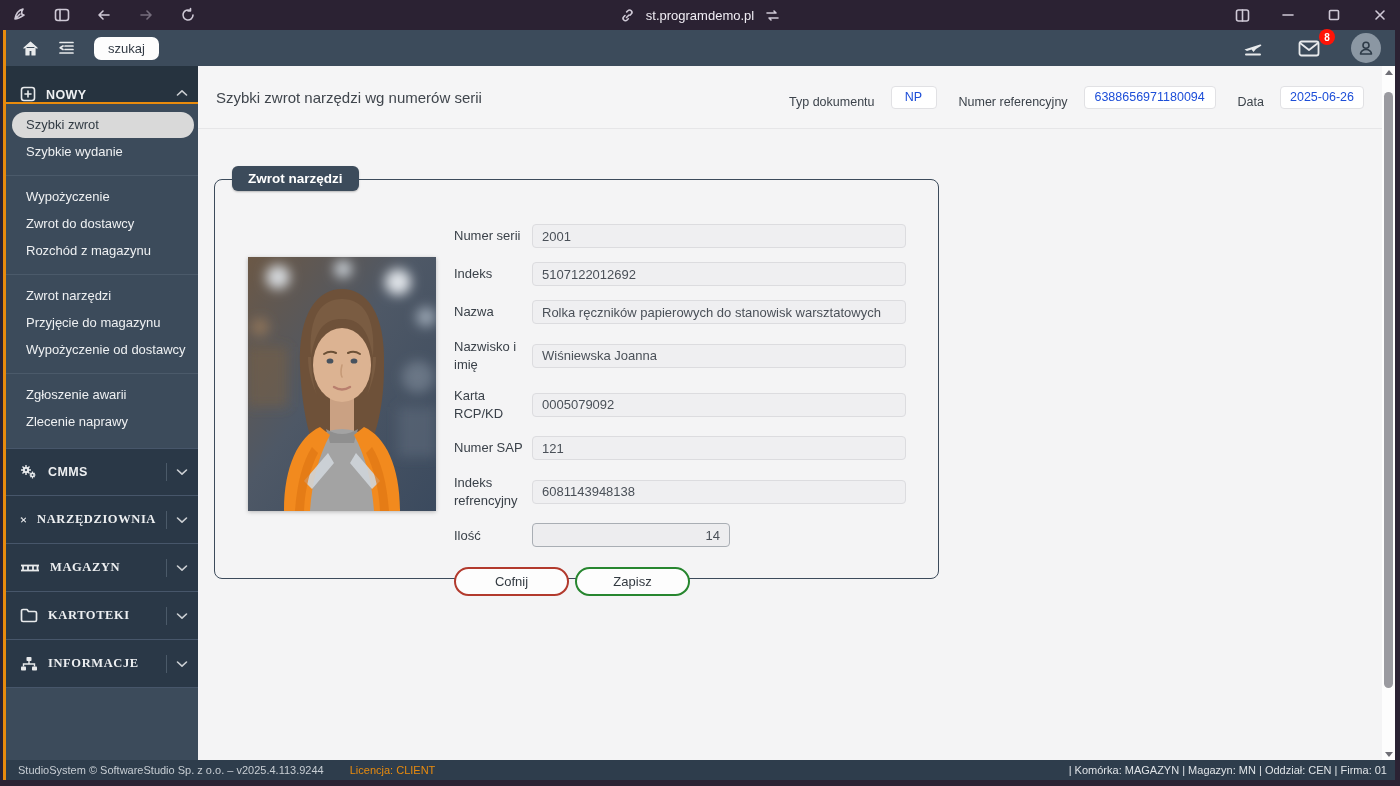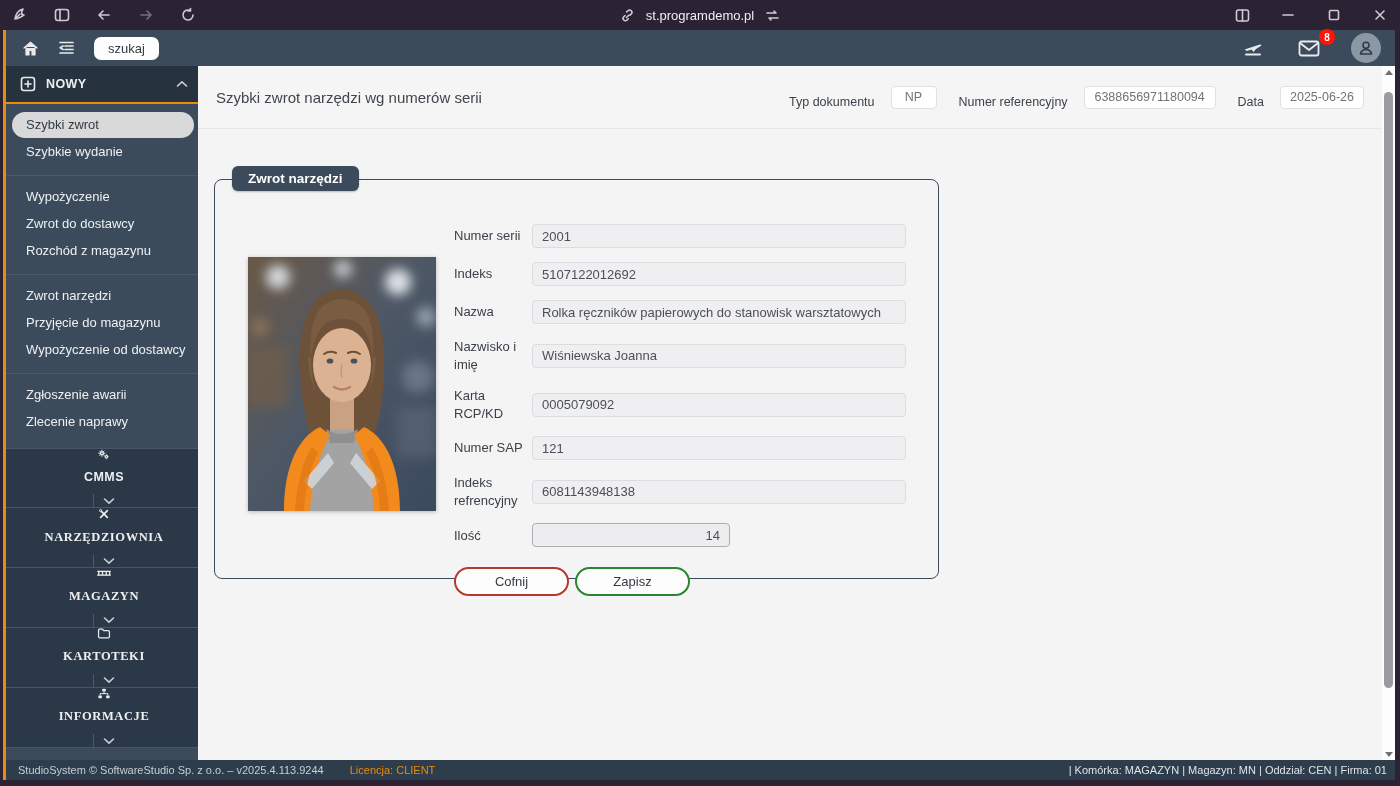--- a/index.html
+++ b/index.html
@@ -41,42 +41,42 @@
 
   
   .main-row { flex:1; display:flex; min-height:0; }
 
   
   .sidebar { width:192px; background:#3c4b5b; color:#edeff1; flex:0 0 auto;
     display:flex; flex-direction:column; font-size:13px; }
   .side-header { height:38px; display:flex; align-items:center; gap:10px;
     padding:0 10px 0 14px; background:#26333f; font-weight:bold; letter-spacing:.4px;
     cursor:pointer; border-bottom:1px solid #49586a; flex:0 0 auto; }
-  .side-header.nowy { border-bottom:2px solid #e98b0d; height:38px; }
+  .side-header.nowy { border-bottom:2px solid #e98b0d; height:38px;align-items:flex-end; }
   .side-header .sh-label { flex:1; font-size:12.5px; }
   .side-header.serif .sh-label { font-family:"Liberation Serif", serif; letter-spacing:.6px; }
-  .side-header.section { height:60px; background:#2a3847; border-bottom:1px solid #47566a;flex-direction:column; }
+  .side-header.section { height:48px; background:#2a3847; border-bottom:1px solid #47566a; }
   .sh-chev { opacity:.85; border-left:1px solid #51606f; padding-left:9px; height:18px;
     display:flex; align-items:center; }
   .side-group { padding:7px 0 9px 0; border-bottom:1px solid #4b5a6a; }
   .side-group.last { border-bottom:none; padding-bottom:12px; }
   .side-item { height:26px; line-height:26px; padding:0 14px; margin:1px 4px 1px 6px;
     border-radius:14px; cursor:pointer; white-space:nowrap; color:#eef0f2; }
   .side-item.selected { background:#d9d9d9; color:#323b44; }
   .side-fill { flex:1; }
 
   
   .content { flex:1; background:#f4f4f5; position:relative; min-width:0; overflow:hidden; }
   .content-header { height:63px; display:flex; align-items:center; padding:0 18px;
     border-bottom:1px solid #e6e6e8; background:#f5f5f6; }
   .page-title { font-size:15px; color:#40464d; }
   .doc-fields { margin-left:auto; display:flex; align-items:flex-end; gap:16px; font-size:12.5px; color:#3c434b; }
   .doc-fields label { margin-left:6px; }
   .doc-input { background:#fff; border:1px solid #e1e1e4; border-radius:4px; height:23px;
-    text-align:center; font-size:12.5px; color:#737373; font-family:"Liberation Sans", sans-serif; }
+    text-align:center; font-size:12.5px; color:#1d4ed8; font-family:"Liberation Sans", sans-serif; }
   .doc-input.w-np { width:46px; }
   .doc-input.w-ref { width:132px; }
   .doc-input.w-date { width:84px; }
 
   
   .card { position:absolute; left:16px; top:113px; width:725px; height:400px;
     border:1px solid #3c4b5b; border-radius:8px; background:#f4f4f5; }
   .card-chip { position:absolute; top:-14px; left:17px; background:#3c4b5b; color:#fff;
     font-weight:bold; font-size:13.5px; padding:5px 16px; border-radius:6px;
     box-shadow:0 1px 2px rgba(0,0,0,.25); }

